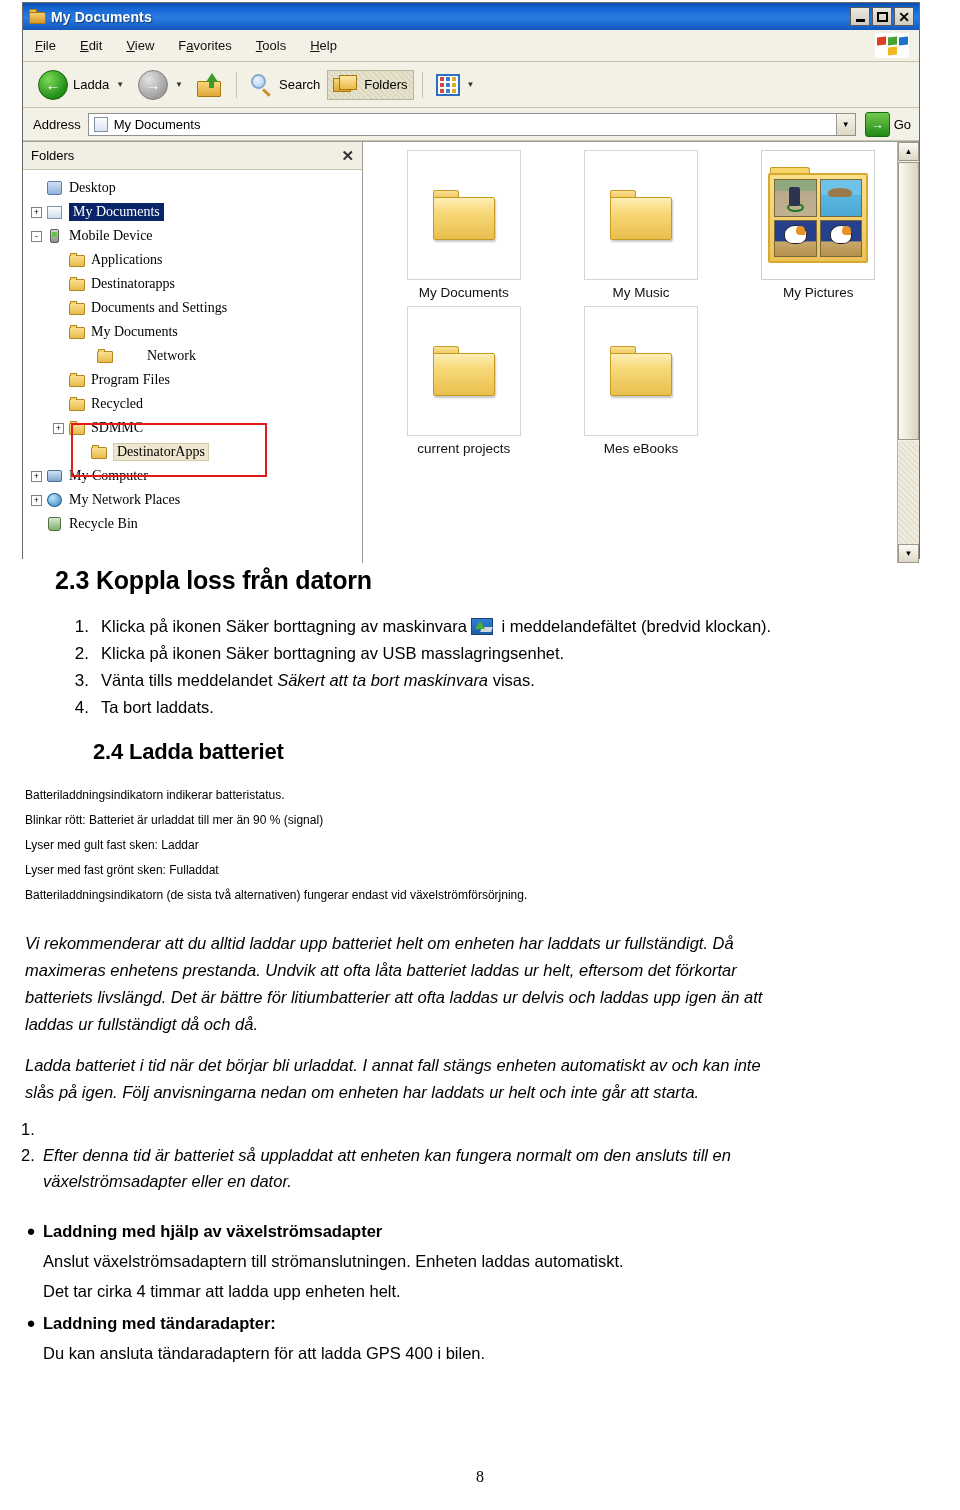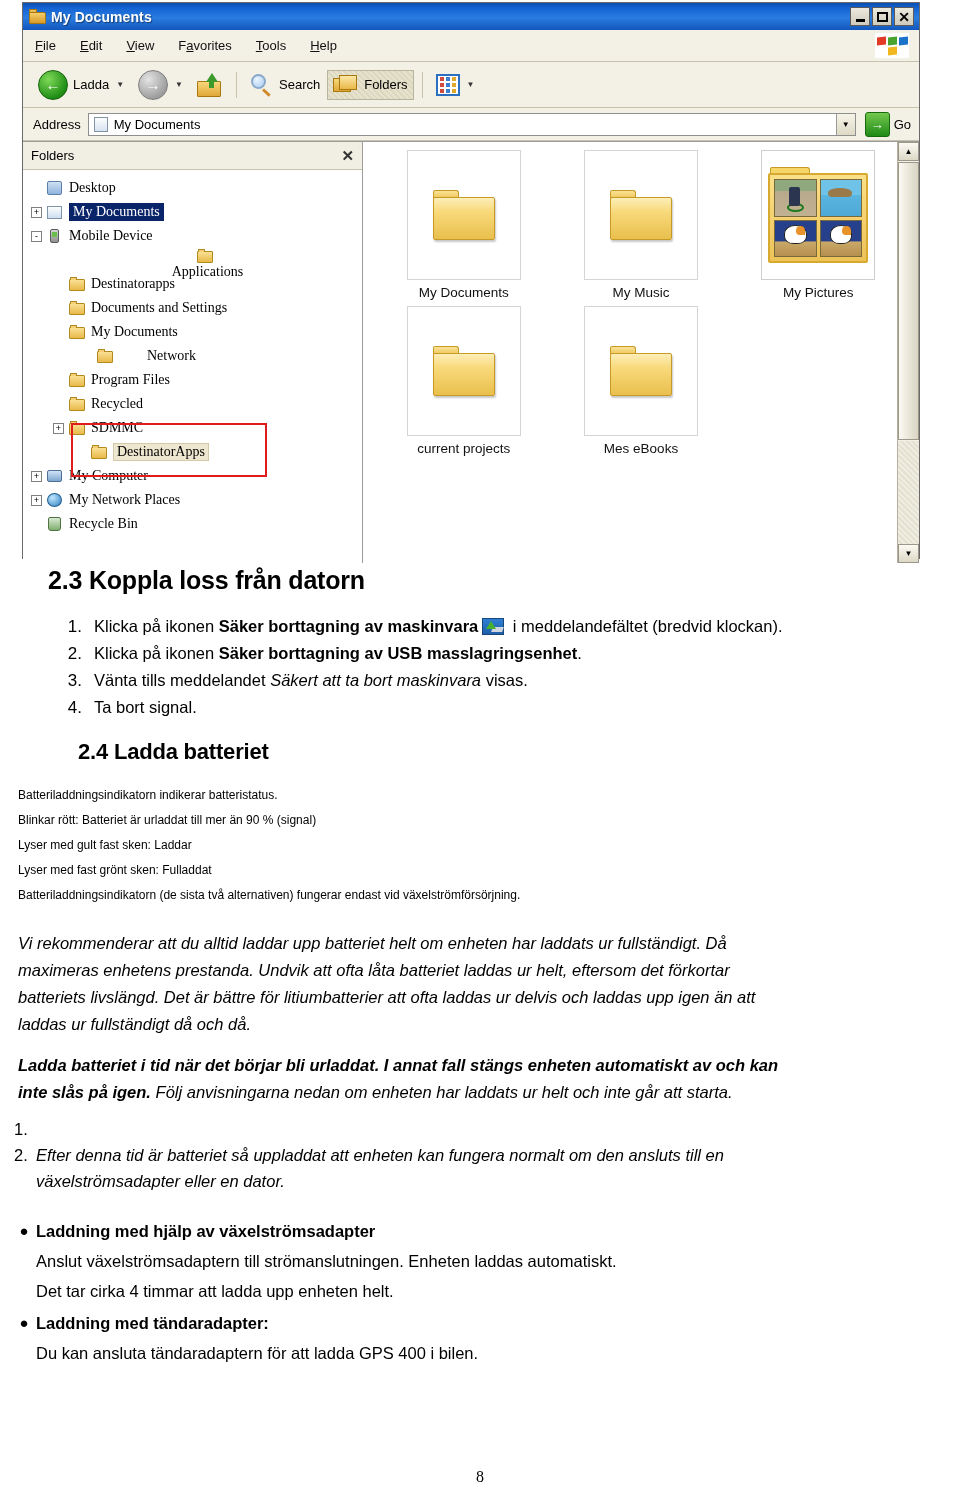--- a/index.html
+++ b/index.html
@@ -149,31 +149,31 @@
   .ph3,.ph4{background:linear-gradient(180deg,#27408b 0%,#27408b 58%,#caa96a 59%,#b58f4d 100%);}
   .ph3:after,.ph4:after{content:"";position:absolute;left:22%;top:14%;width:56%;height:52%;background:#fff;border:1px solid #222;border-radius:48% 48% 40% 40%;box-sizing:border-box;}
   .ph3:before,.ph4:before{content:"";position:absolute;left:52%;top:16%;width:22%;height:26%;background:#e8922a;border-radius:50% 50% 0 40%;z-index:2;}
   .cap{font-size:13.5px;margin-top:5px;font-family:"Liberation Sans",sans-serif;color:#111;}
   .vscroll{position:absolute;right:0;top:0;width:21px;height:100%;background:#f4f2e8;border-left:1px solid #b5b0a0;display:flex;flex-direction:column;}
   .sbtn{height:19px;background:linear-gradient(180deg,#fbfaf3,#ddd8c6);border:1px solid #9c9789;box-sizing:border-box;display:flex;align-items:center;justify-content:center;font-size:8px;}
   .sthumb{height:66%;background:linear-gradient(90deg,#fbfaf3,#d9d4c2);border:1px solid #9c9789;box-sizing:border-box;margin:1px 0;}
   .strack{flex:1;background-image:repeating-linear-gradient(45deg,#efece0 0 2px,#e4e0d2 2px 4px);}
 
   
-  .doc{position:absolute;left:4px;top:566px;width:796px;}
+  .doc{position:absolute;left:11px;top:566px;width:796px;}
   h2.sec{font-size:25px;font-weight:bold;margin:0;padding:0 0 0 44px;letter-spacing:-.2px;}
-  h2.sec2{font-size:22px;font-weight:bold;margin:0;padding:0 0 0 74px;letter-spacing:-.2px;}
+  h2.sec2{font-size:22px;font-weight:bold;margin:8px;padding:0 0 0 74px;letter-spacing:-.2px;}
   ol.steps{list-style:none;margin:0;padding:18px 0 0 0;}
   ol.steps li{display:flex;font-size:16.5px;line-height:27px;align-items:flex-start;}
   ol.steps li .num{width:36px;text-align:right;margin-right:12px;flex:none;font-size:17px;padding-left:42px;box-sizing:content-box;}
   .hwico{display:inline-block;width:22px;height:17px;vertical-align:-3px;margin:0 4px;position:relative;
     background:linear-gradient(180deg,#2f7fd4,#1f5fa8);border:1px solid #17467c;box-sizing:border-box;}
   .hwico:after{content:"";position:absolute;left:3px;top:2px;width:0;height:0;border-left:5px solid transparent;border-right:5px solid transparent;border-bottom:8px solid #49b02f;}
   .hwico:before{content:"";position:absolute;left:9px;bottom:2px;width:11px;height:5px;background:#cfd6de;transform:skewX(-18deg);}
-  b{font-weight:bold;text-align:center;}
+  b{font-weight:normal;text-align:center;}
   i{font-style:italic;}
   p.body{font-size:12px;line-height:25px;margin:0;padding:0 0 0 14px;}
   .indent{padding-left:80px;}
   .ital-block{font-size:16.5px;line-height:27px;font-style:italic;margin:0;padding:0 14px 0 14px;}
   ol.steps2{list-style:none;margin:0;padding:0;}
   ol.steps2 li{display:flex;font-size:16.5px;line-height:26px;font-style:italic;align-items:flex-start;}
   ol.steps2 li .num{width:22px;flex:none;padding-left:10px;font-style:normal;}
   ul.blist{list-style:none;margin:0;padding:0;}
   ul.blist>li{display:flex;align-items:flex-start;margin-bottom:2px;}
   ul.blist .bullet{width:24px;flex:none;font-size:15px;line-height:30px;text-align:center;padding-left:8px;}
@@ -310,21 +310,21 @@
             </span>
             <span class="tlabel sel">My Documents</span>
           </div>
           <div class="trow" style="padding-left: 0px;">
             <span class="plus">-</span>
             <span class="ticon">
               <i class="mobico"></i>
             </span>
             <span class="tlabel">Mobile Device</span>
           </div>
-          <div class="trow" style="padding-left: 22px; flex-direction: column;">
+          <div class="trow" style="padding-left: 22px;">
             <span class="nospace"></span>
             <span class="ticon">
               <i class="fold"></i>
             </span>
             <span class="tlabel">Applications</span>
           </div>
           <div class="trow" style="padding-left: 22px;">
             <span class="nospace"></span>
             <span class="ticon">
               <i class="fold"></i>
@@ -481,21 +481,21 @@
       <li>
         <span class="num">2.</span>
         <span>Klicka på ikonen <b>Säker borttagning av USB masslagringsenhet</b>.</span>
       </li>
       <li>
         <span class="num">3.</span>
         <span>Vänta tills meddelandet <i>Säkert att ta bort maskinvara</i> visas.</span>
       </li>
       <li>
         <span class="num">4.</span>
-        <span>Ta bort signal.</span>
+        <span>Ta bort laddats.</span>
       </li>
     </ol>
 
   <h2 class="sec2" style="margin-top:18px">2.4 Ladda batteriet</h2>
 
   <p class="body" style="margin-top:18px">Batteriladdningsindikatorn indikerar batteristatus.</p>
   <div id="battstates">
       <p class="body indent">Blinkar rött: Batteriet är urladdat till mer än 90 % (signal)</p>
       <p class="body indent">Lyser med gult fast sken: Laddar</p>
       <p class="body indent">Lyser med fast grönt sken: Fulladdat</p>

